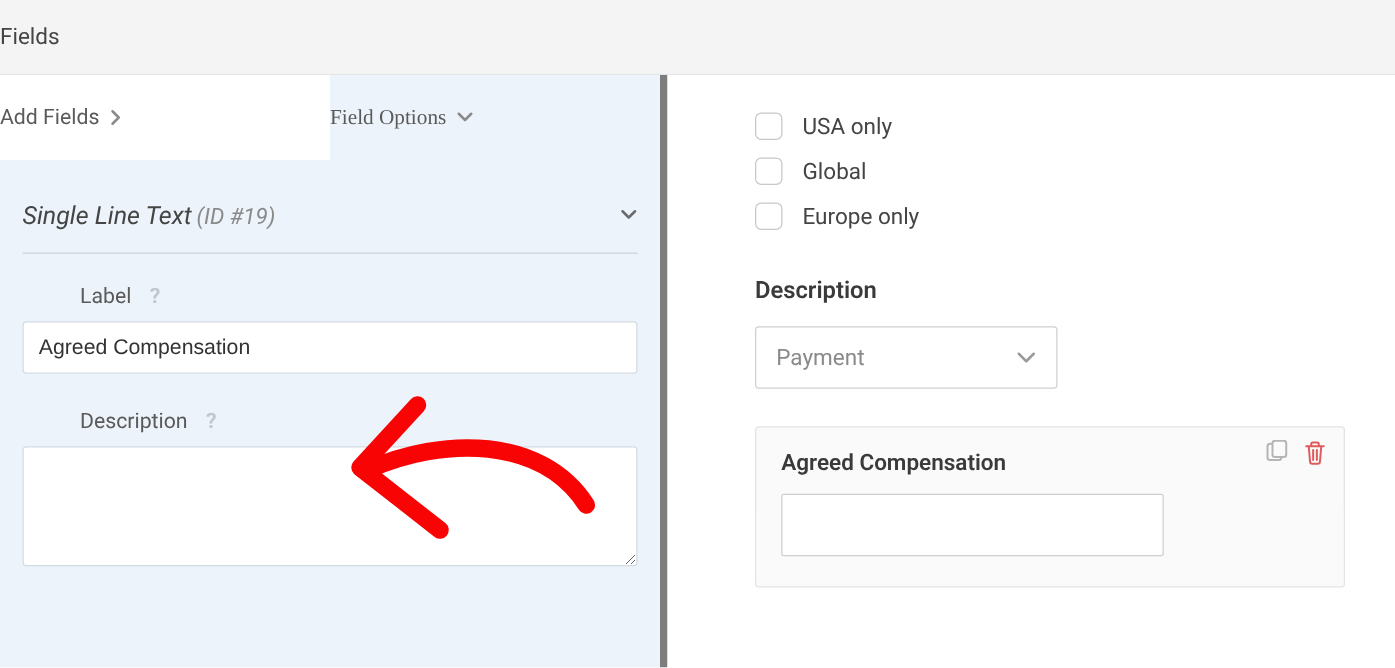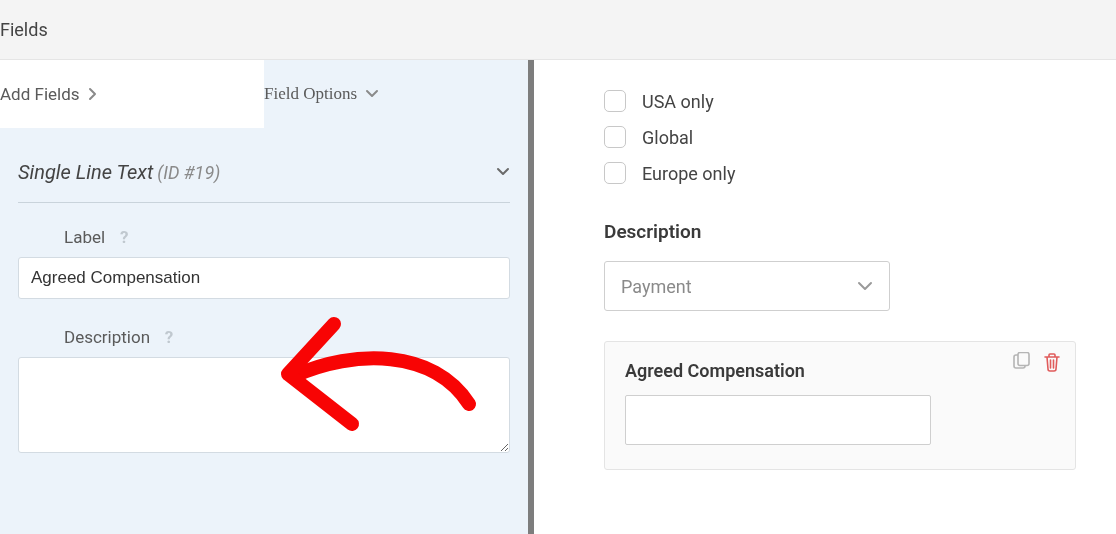--- a/index.html
+++ b/index.html
@@ -138,21 +138,21 @@
     }
     .checkbox-box {
       width: 22px;
       height: 22px;
       border: 1px solid #c8c8c8;
       border-radius: 5px;
       background: #fff;
     }
     .checkbox-group { margin-bottom: 36px; }
     .select-box {
-      width: 286px;
+      width: 242px;
       height: 50px;
       border: 1px solid #cfcfcf;
       border-radius: 3px;
       display: flex;
       align-items: center;
       justify-content: space-between;
       padding: 0 16px;
       font-size: 18px;
       color: #8a8a8a;
       background: #fff;

